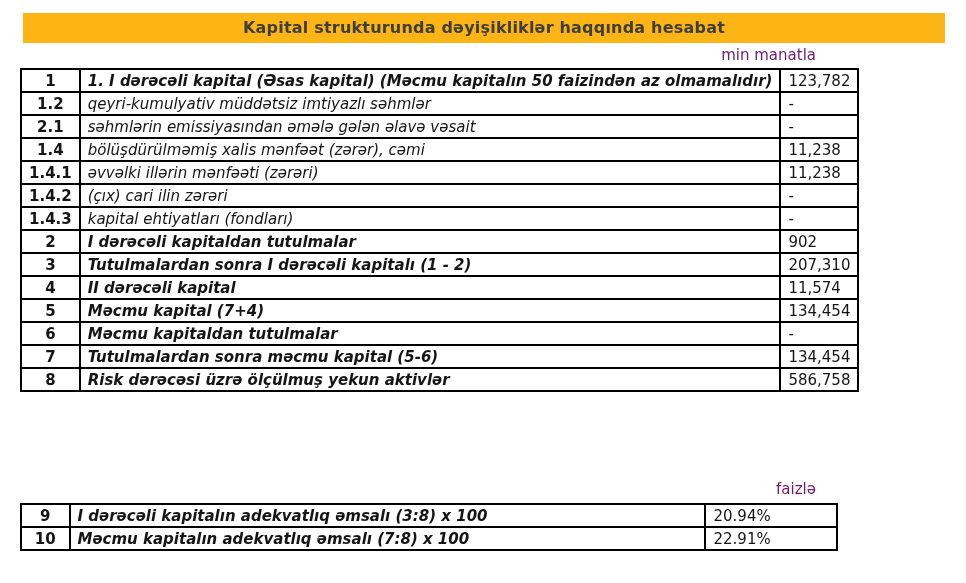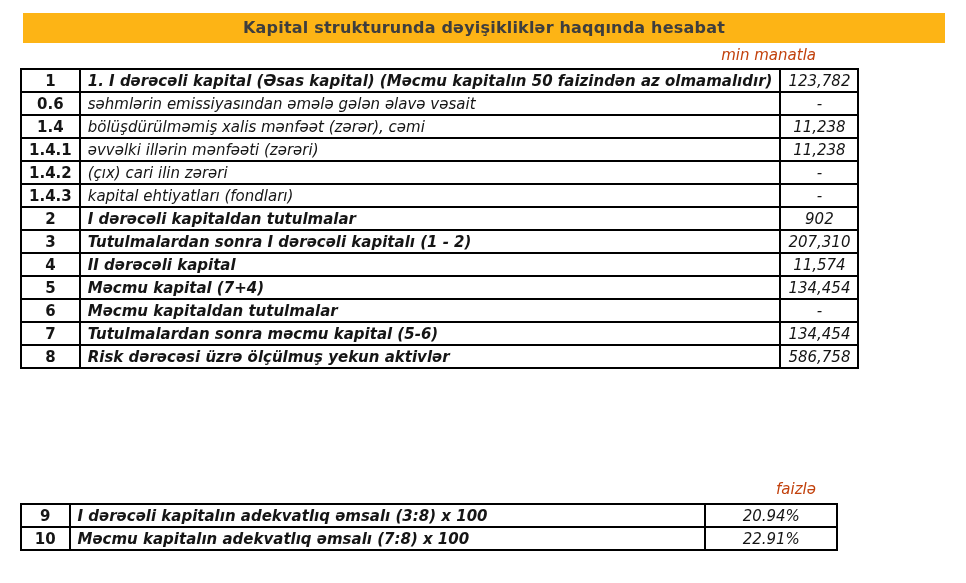--- a/index.html
+++ b/index.html
@@ -28,24 +28,23 @@
     font-weight: bold;
     font-size: 16px;
     line-height: 30px;
     text-align: center;
     letter-spacing: 0.2px;
   }
 
   .unit-note {
     position: absolute;
     right: 22px;
-    font-style: italic;
     font-size: 15px;
     line-height: 22px;
-    color: #c2410c;
+    color: #701a75;
     text-align: right;
   }
   #note-thousands { top: 44px; }
   #note-percent   { top: 478px; }
 
   table.report {
     position: absolute;
     left: 20px;
     border-collapse: collapse;
     table-layout: fixed;
@@ -63,22 +62,21 @@
   }
   td.num {
     width: 53px;
     text-align: center;
     font-weight: bold;
     padding: 0 2px;
   }
   td.label { width: 717px; font-style: italic; }
   td.value {
     width: 154px;
-    text-align: center;
-    font-style: italic;
+    text-align: left;
   }
   tr.bold td.label { font-weight: bold; }
 </style>
 </head>
 <body>
 
 <div class="page">
 
   <div class="title-bar">
     <span>Kapital strukturunda dəyişikliklər haqqında hesabat</span>
@@ -87,21 +85,26 @@
   <div class="unit-note" id="note-thousands">min manatla</div>
 
   <table class="report" id="capital-table">
     <tbody id="capital-tbody">
         <tr class="bold">
           <td class="num">1</td>
           <td class="label">1. I dərəcəli kapital (Əsas kapital) (Məcmu kapitalın 50 faizindən az olmamalıdır)</td>
           <td class="value">123,782</td>
         </tr>
         <tr>
-          <td class="num">0.6</td>
+          <td class="num">1.2</td>
+          <td class="label">qeyri-kumulyativ müddətsiz imtiyazlı səhmlər</td>
+          <td class="value">-</td>
+        </tr>
+        <tr>
+          <td class="num">2.1</td>
           <td class="label">səhmlərin emissiyasından əmələ gələn əlavə vəsait</td>
           <td class="value">-</td>
         </tr>
         <tr>
           <td class="num">1.4</td>
           <td class="label">bölüşdürülməmiş xalis mənfəət (zərər), cəmi</td>
           <td class="value">11,238</td>
         </tr>
         <tr>
           <td class="num">1.4.1</td>

